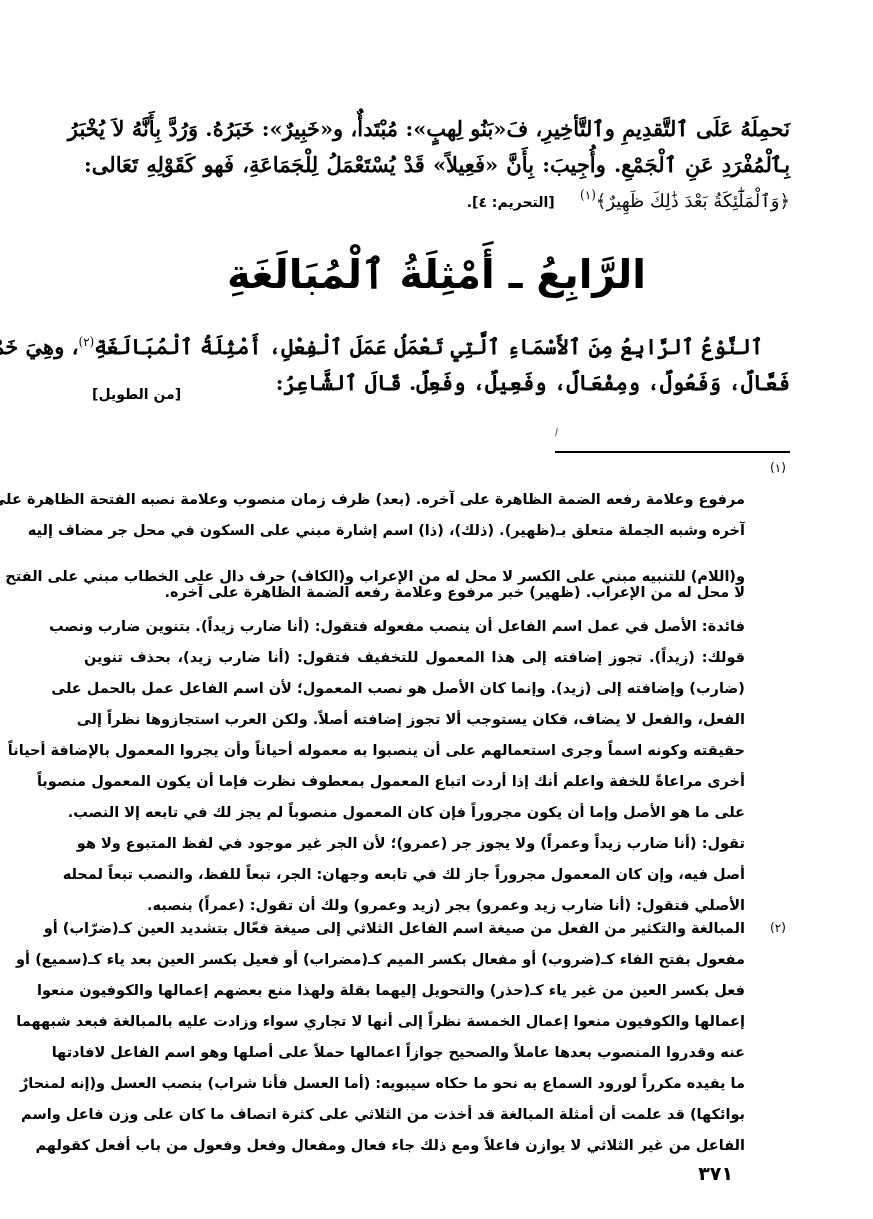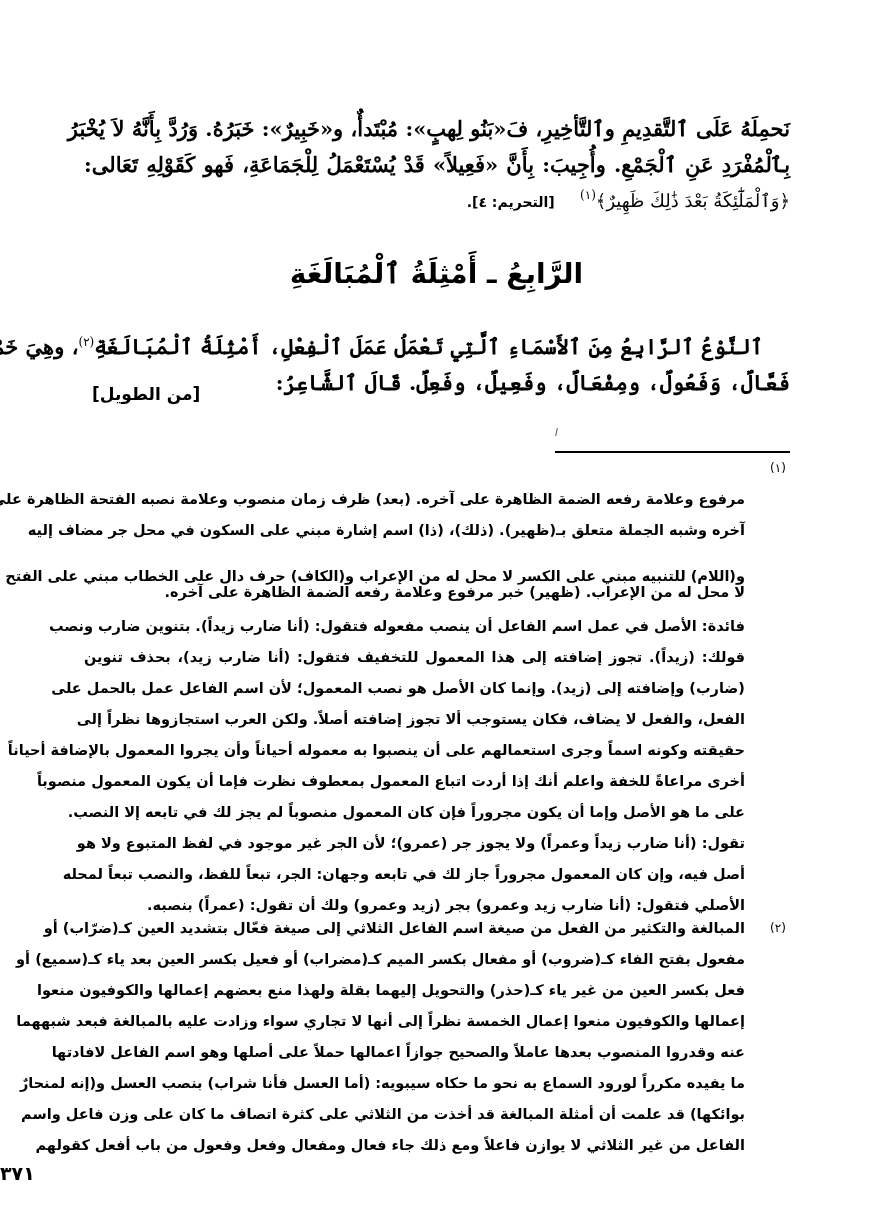--- a/index.html
+++ b/index.html
@@ -55,31 +55,31 @@
     }
     .section-title {
       position: absolute;
       top: 244px;
       left: 0;
       width: 873px;
       text-align: center;
       direction: rtl;
       font-family: "DejaVu Sans", "Liberation Sans", sans-serif;
       font-weight: bold;
-      font-size: 28px;
+      font-size: 40px;
       line-height: 60px;
     }
     .meter-tag {
       position: absolute;
       left: 92px;
       top: 384px;
       direction: rtl;
       font-family: "DejaVu Sans", "Liberation Sans", sans-serif;
       font-weight: bold;
-      font-size: 17px;
+      font-size: 14px;
       line-height: 20px;
     }
     .divider-mark {
       position: absolute;
       left: 556px;
       top: 428px;
       width: 1px;
       height: 8px;
       background: #555;
       transform: rotate(12deg);
@@ -124,21 +124,21 @@
     .fn-line.last { text-align-last: right; }
     .fn-line.full {
       right: 45px;
       width: 661px;
     }
     .page-number {
       position: absolute;
       top: 1160px;
       left: 0;
       width: 733px;
-      text-align: left;
+      text-align: right;
       direction: rtl;
       font-family: "DejaVu Sans", "Liberation Sans", sans-serif;
       font-weight: bold;
       font-size: 19px;
       line-height: 26px;
     }
   </style>
 </head>
 <body>
 

